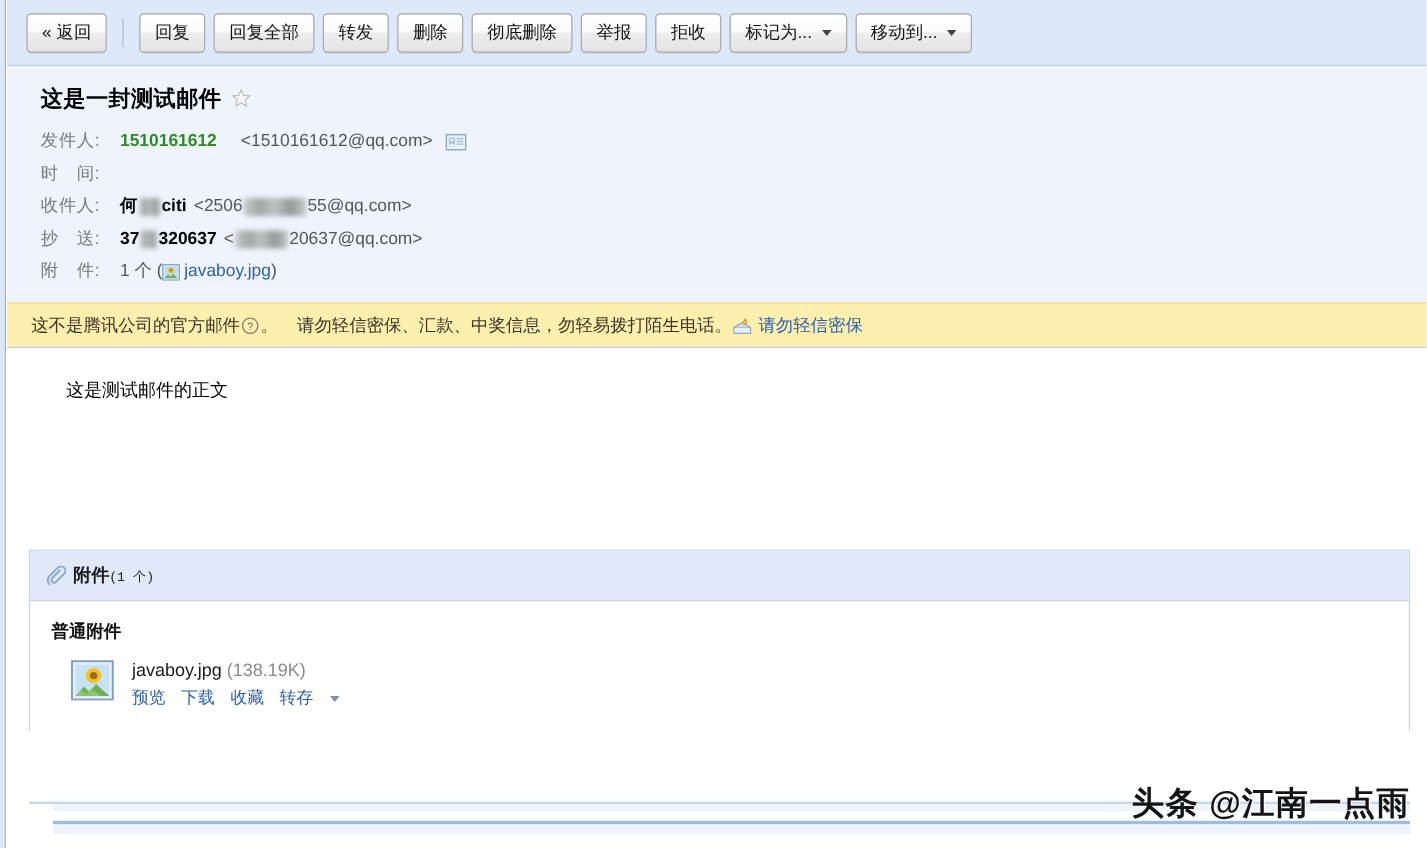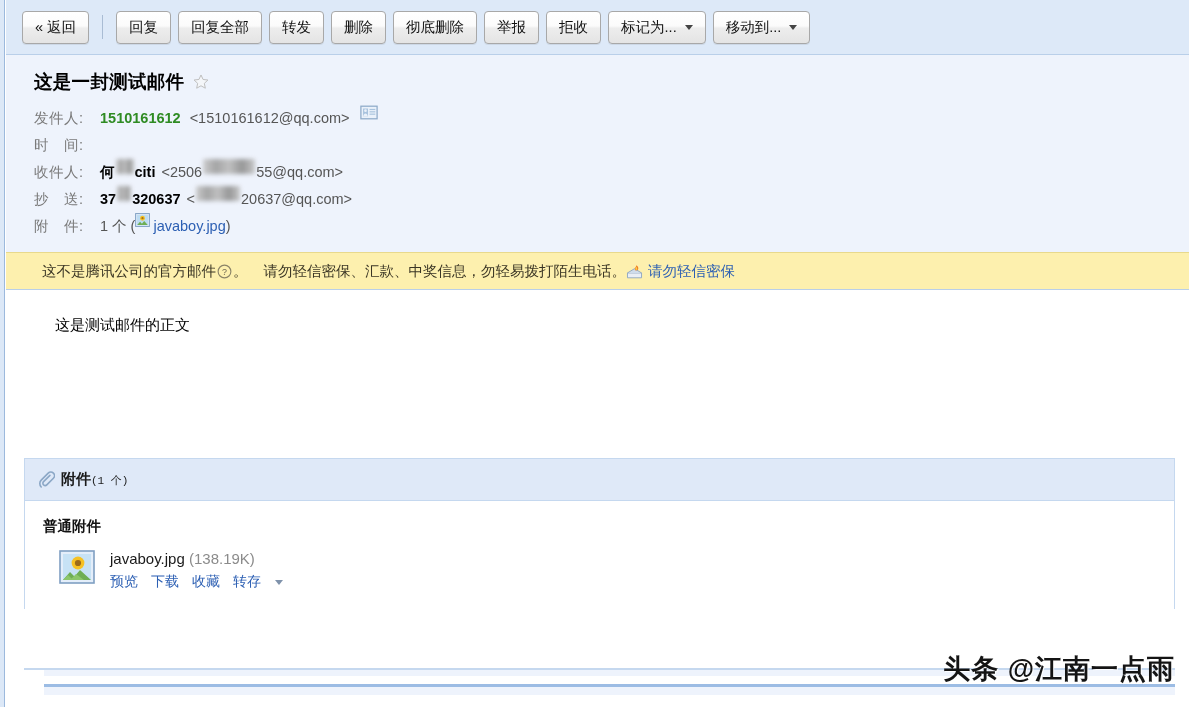--- a/index.html
+++ b/index.html
@@ -92,34 +92,35 @@
   #subject {
     font-size: 18.5px;
     font-weight: bold;
     color: #000;
     letter-spacing: 0.3px;
   }
   .star-ico { width: 18px; height: 18px; display:block; }
 
   .meta-row {
     display: flex;
+    align-items: center;
     font-size: 14.5px;
     line-height: 27px;
     color: #333;
   }
   .meta-label {
     color: #7a7a7a;
     width: 66px;
     flex: 0 0 66px;
     letter-spacing: 0.5px;
   }
   .sender-name {
     color: #2f8b23;
     font-weight: bold;
-    margin-right: 9px;
+    margin-right: 20px;
   }
   .addr { color: #555; }
   .bold-name { font-weight: bold; color:#000; }
   .card-ico { width: 18px; height: 15px; margin-left: 10px; display:block; }
   .blur-chip {
     display: inline-block;
     vertical-align: middle;
     height: 15px;
     border-radius: 1px;
     background: linear-gradient(90deg,#c9c9c9,#9e9e9e,#bdbdbd,#8f8f8f,#c4c4c4);
@@ -136,21 +137,21 @@
   }
 
   
   #warn {
     background: #fdf0ae;
     border-top: 1px solid #e8d98c;
     border-bottom: 1px solid #b9cfe9;
     height: 38px;
     display: flex;
     align-items: center;
-    padding-left: 36px;
+    padding-left: 20px;
     font-size: 14.5px;
     color: #3a3524;
     box-sizing: border-box;
   }
   .q-ico { width:15px;height:15px;vertical-align:-3px;margin:0 1px;}
   #warn .gap { display:inline-block; width: 16px; }
   .spam-ico { width:17px;height:15px;vertical-align:-3px;margin-right:5px;}
   #warn a { color: #2c5fb3; text-decoration: none; }
 
   

